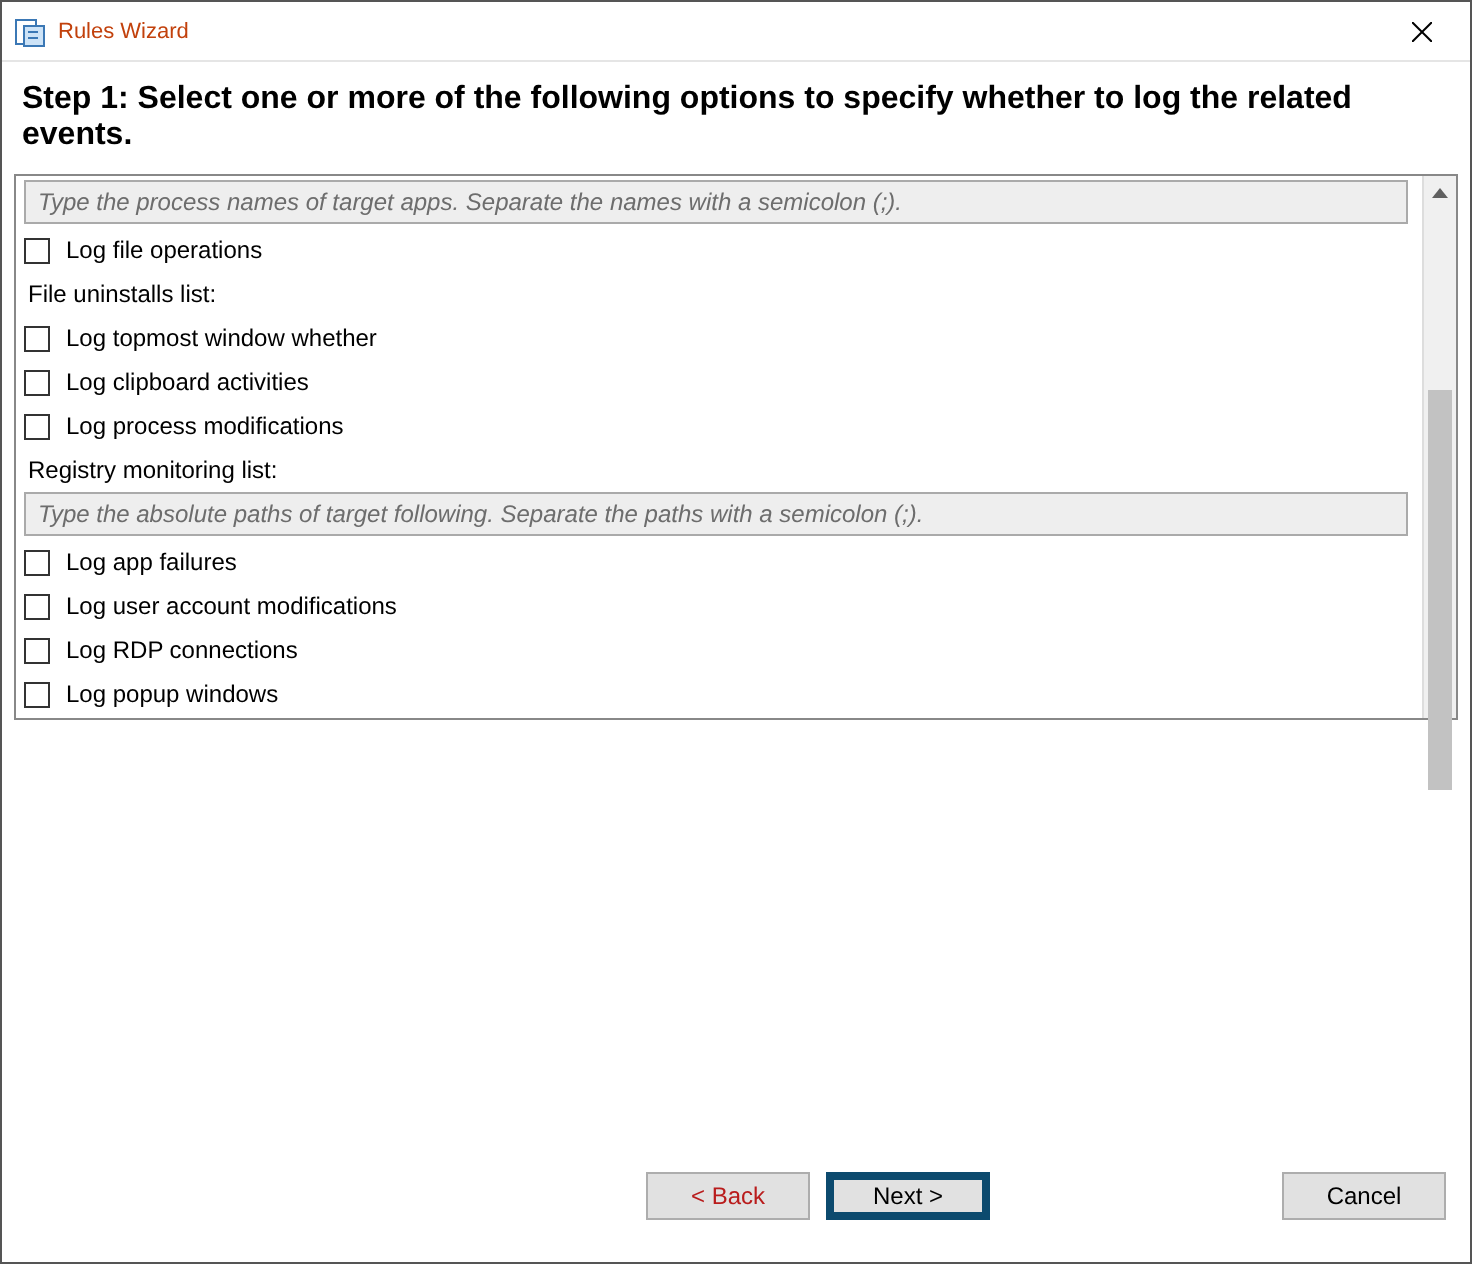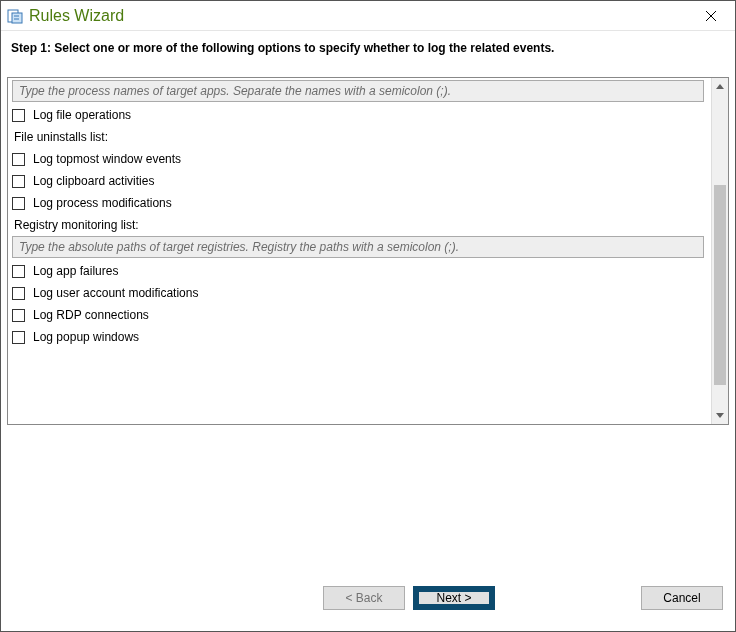--- a/index.html
+++ b/index.html
@@ -26,42 +26,42 @@
     background: #fff;
     border-bottom: 1px solid #e5e5e5;
   }
   .titlebar .app-icon {
     width: 16px; height: 16px;
     margin-right: 6px;
     display: flex; align-items: center; justify-content: center;
   }
   .titlebar .title {
     flex: 1;
-    font-size: 16px;
-    color: #4d7c0f;
+    font-size: 11px;
+    color: #c2410c;
   }
   .titlebar .close {
     width: 44px; height: 28px;
     display: flex; align-items: center; justify-content: center;
     color: #000;
     cursor: pointer;
   }
 
   
   .instruction {
     padding: 10px 10px 10px 10px;
     font-weight: bold;
-    font-size: 12px;
+    font-size: 16px;
   }
 
   
   .content-wrap {
-    margin: 12px 6px;
+    margin: 0 6px;
     border: 1px solid #888;
-    height: 348px;
+    height: 273px;
     position: relative;
     display: flex;
   }
   .content {
     flex: 1;
     overflow: hidden;
     background: #fff;
     padding: 2px 2px 2px 0;
   }
 
@@ -152,25 +152,25 @@
     min-width: 82px;
     height: 24px;
     border: 1px solid #adadad;
     background: #e1e1e1;
     font-size: 12px;
     display: flex; align-items: center; justify-content: center;
     cursor: pointer;
     color: #000;
   }
   .btn.disabled {
-    color: #737373;
+    color: #b91c1c;
     cursor: default;
   }
   .btn.primary {
-    border: 6px solid #0c4a6e;
+    border: 4px solid #0c4a6e;
     background: #e1e1e1;
   }
 </style>
 </head>
 <body>
 
 <div class="titlebar">
   <span class="app-icon">
     <svg width="16" height="16" viewBox="0 0 16 16">
       <rect x="1" y="2" width="10" height="12" fill="#fff" stroke="#3b78b5" stroke-width="1"></rect>
@@ -201,38 +201,38 @@
     </div>
 
     <div class="row subtext">
       <span class="lbl">File uninstalls list:</span>
     </div>
 
 
 
     <div class="row check">
       <span class="chk"></span>
-      <span class="lbl">Log topmost window events</span>
+      <span class="lbl">Log topmost window whether</span>
     </div>
 
     <div class="row check">
       <span class="chk"></span>
       <span class="lbl">Log clipboard activities</span>
     </div>
 
     <div class="row check">
       <span class="chk"></span>
       <span class="lbl">Log process modifications</span>
     </div>
 
     <div class="row subtext">
       <span class="lbl">Registry monitoring list:</span>
     </div>
 
-    <div class="textinput">Type the absolute paths of target registries. Registry the paths with a semicolon (;).</div>
+    <div class="textinput">Type the absolute paths of target following. Separate the paths with a semicolon (;).</div>
 
     <div class="row check">
       <span class="chk"></span>
       <span class="lbl">Log app failures</span>
     </div>
 
     <div class="row check">
       <span class="chk"></span>
       <span class="lbl">Log user account modifications</span>
     </div>

